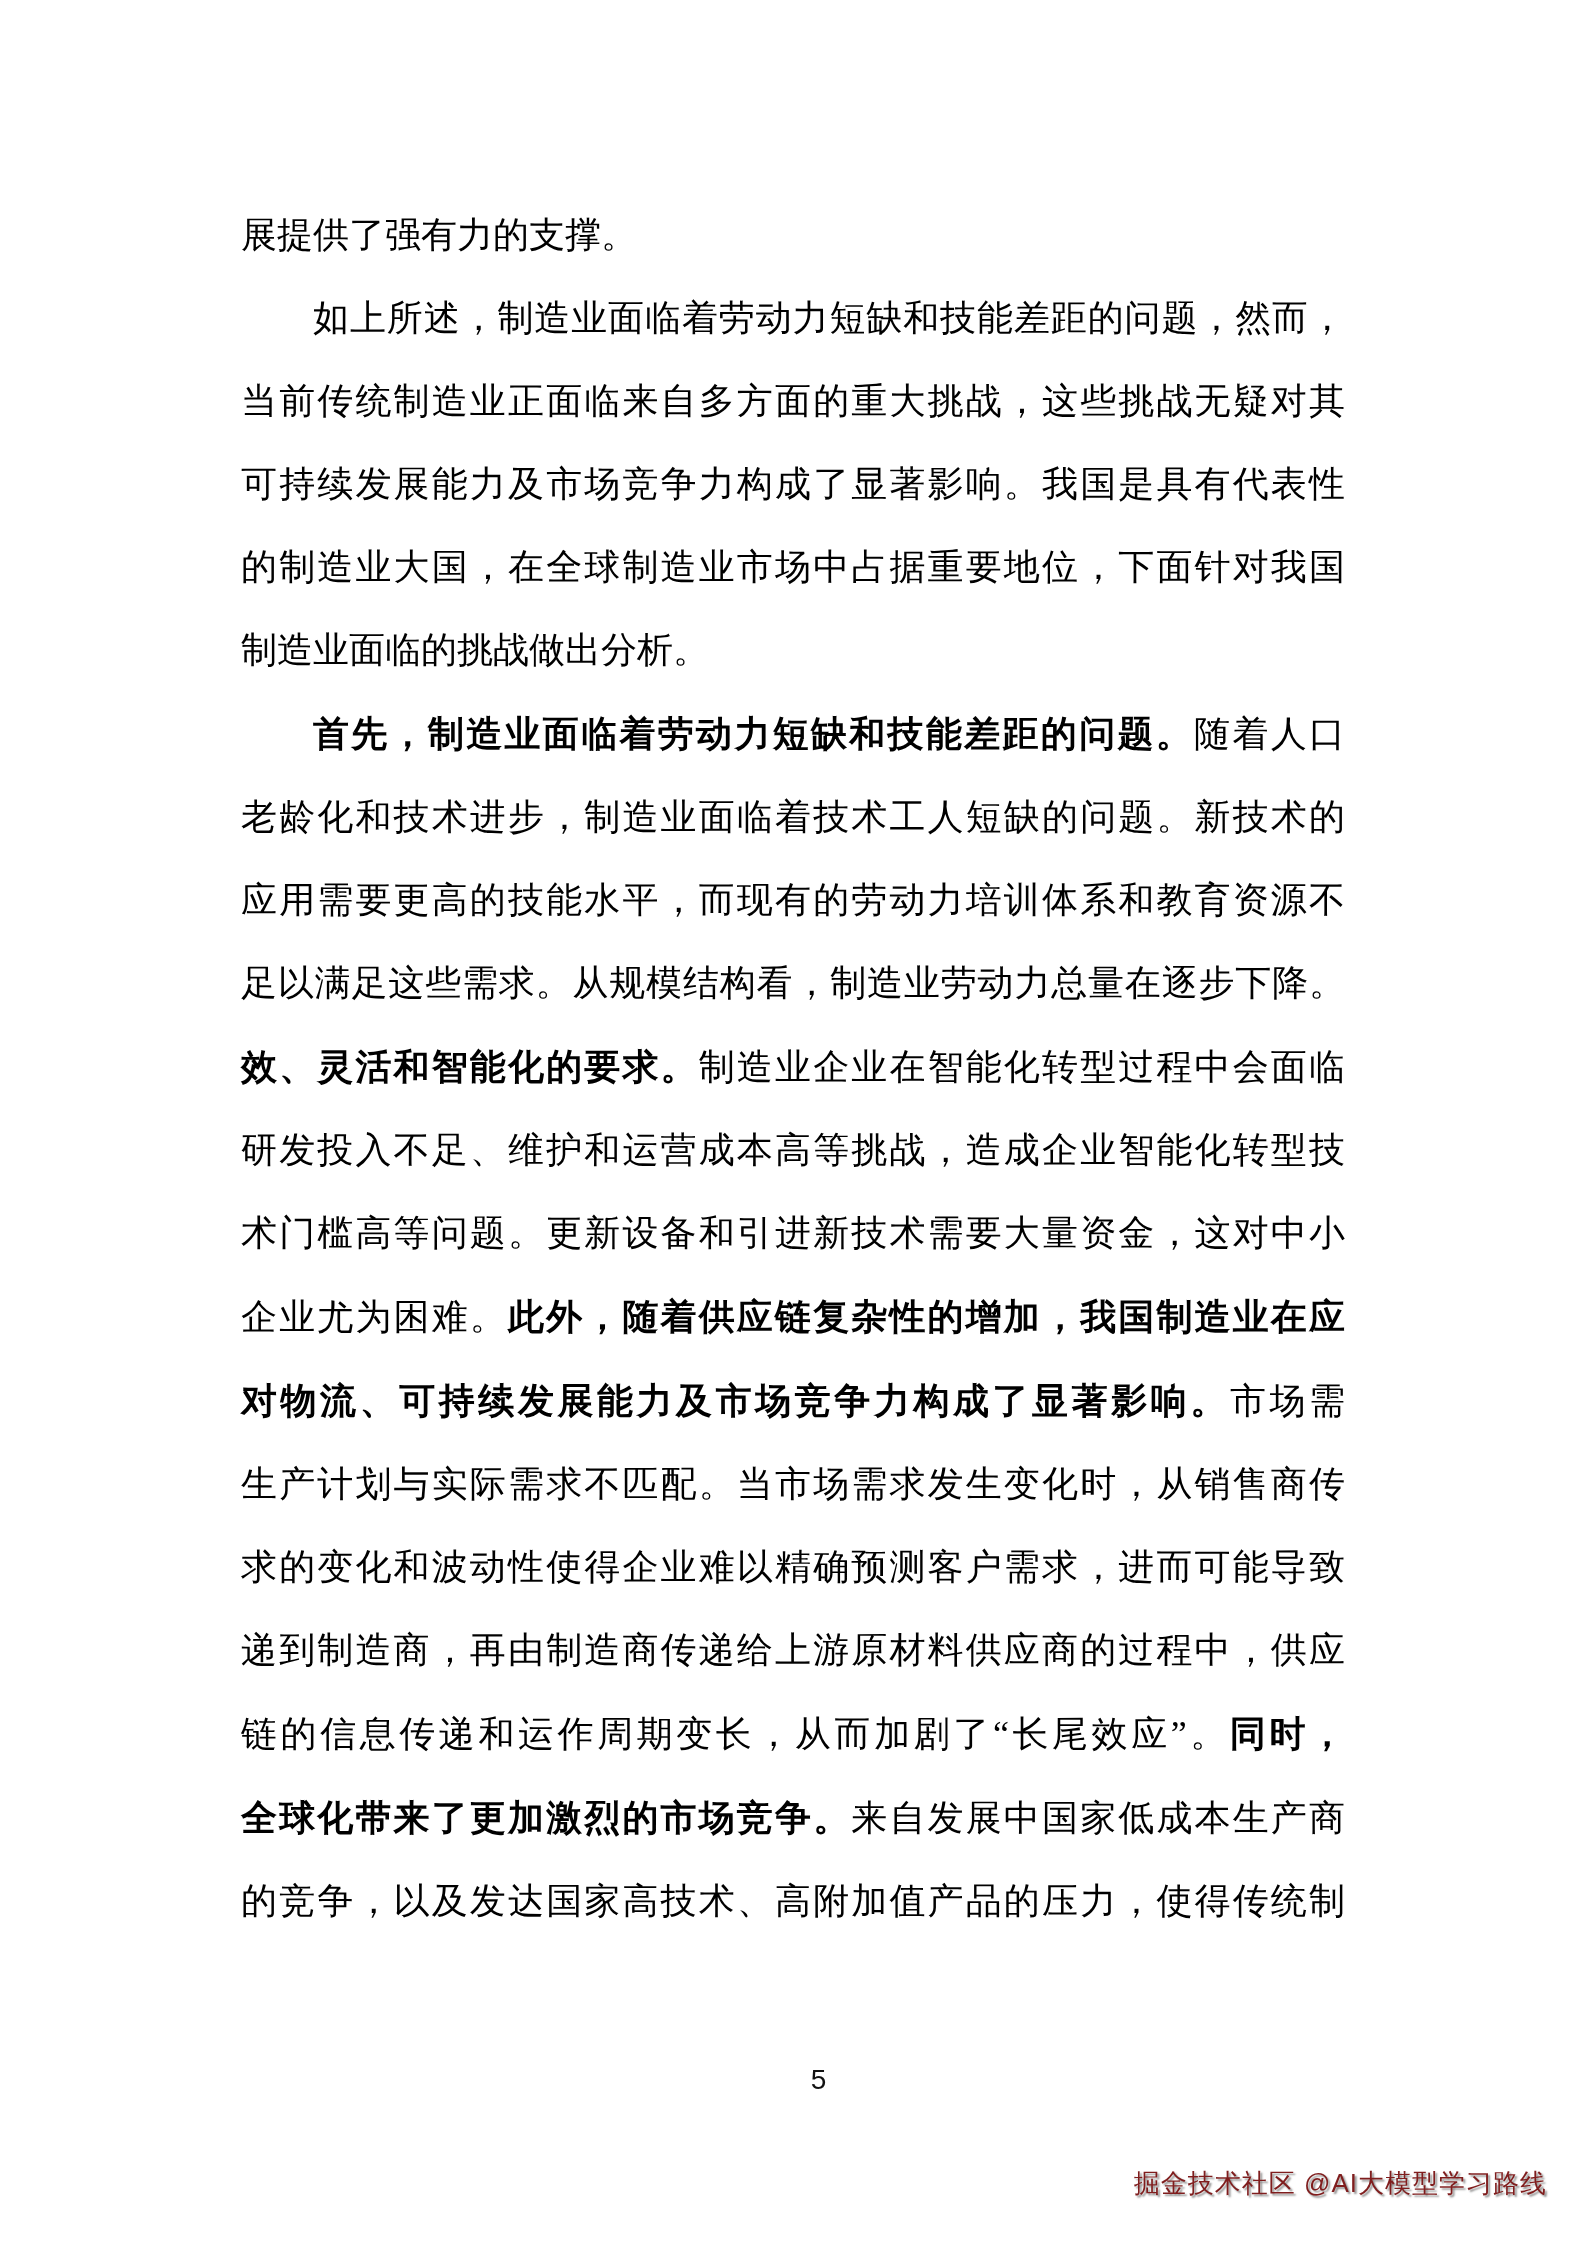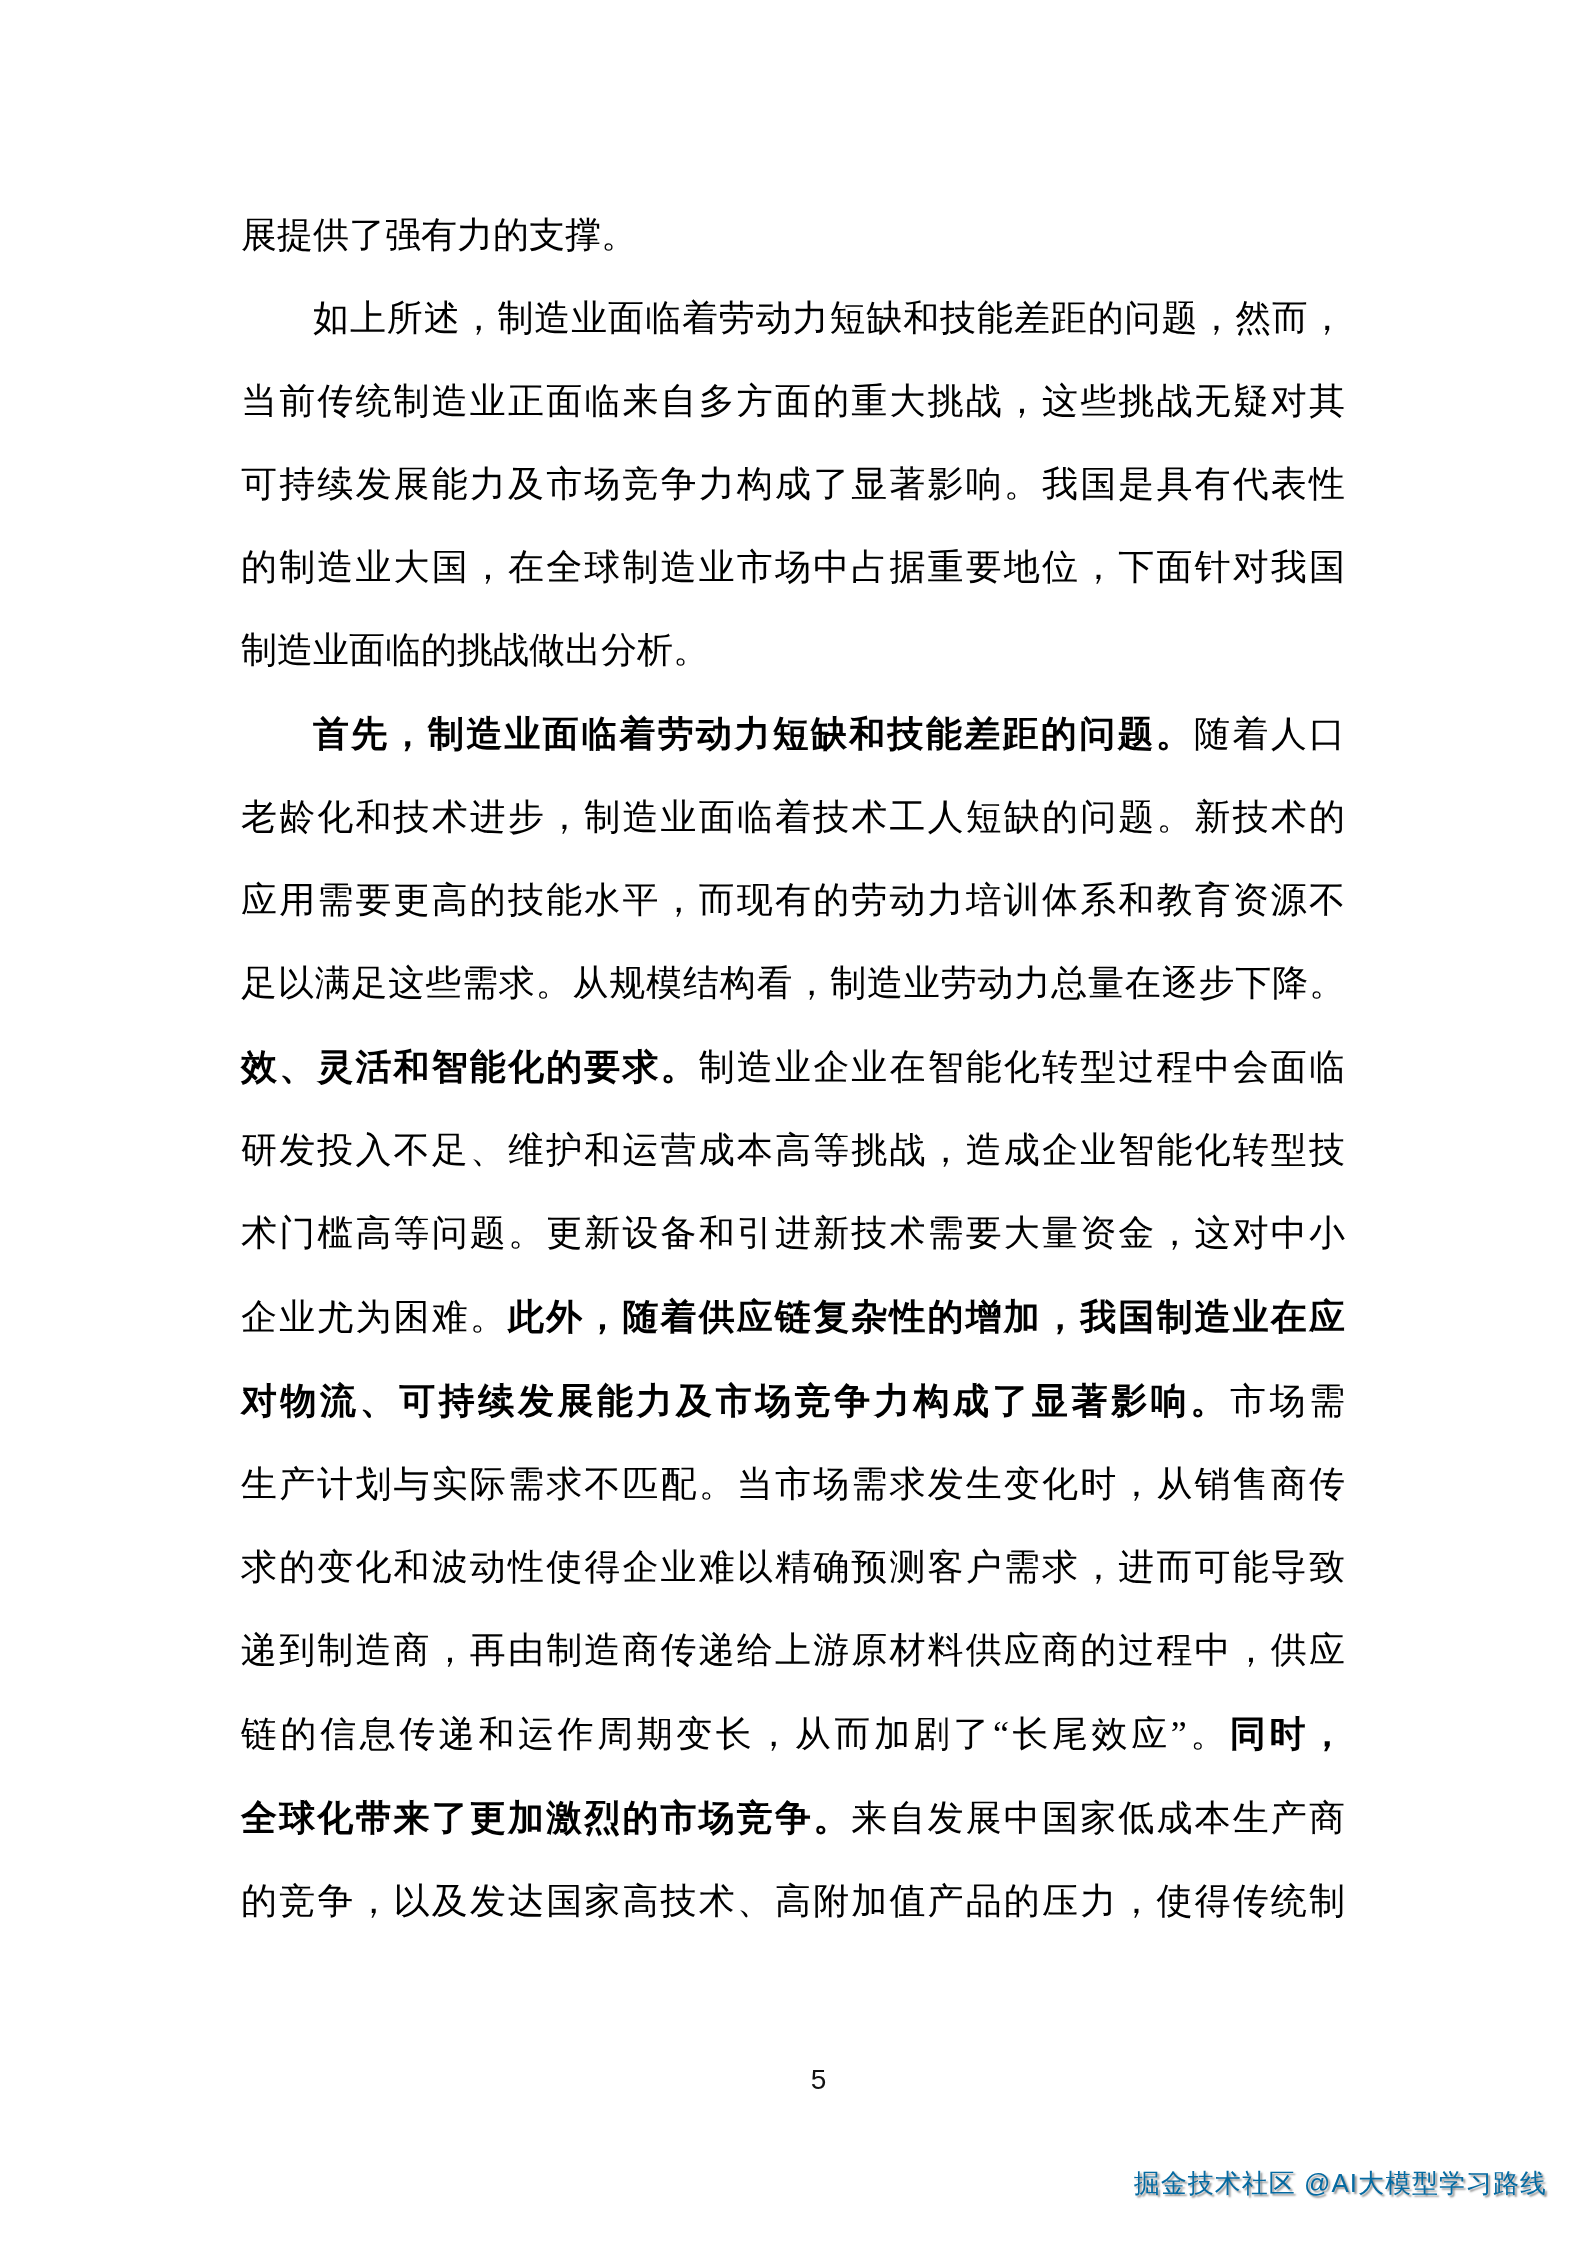--- a/index.html
+++ b/index.html
@@ -55,21 +55,21 @@
     color: #111111;
   }
   .watermark {
     position: absolute;
     right: 40px;
     top: 2166px;
     font-size: 26px;
     line-height: 34px;
     letter-spacing: 1px;
     font-family: "Liberation Sans", "DejaVu Sans", sans-serif;
-    color: #0369a1;
+    color: #7f1d1d;
     text-shadow: 2px 2px 2px #8e8e8e;
   }
 </style>
 </head>
 <body>
 
 <div class="page">
   <div class="body-text">
       <div class="line"><span>展提供了强有力的支撑。</span></div>
       <div class="line indent fill"><span>如上所述，制造业面临着劳动力短缺和技能差距的问题，然而，</span></div>

